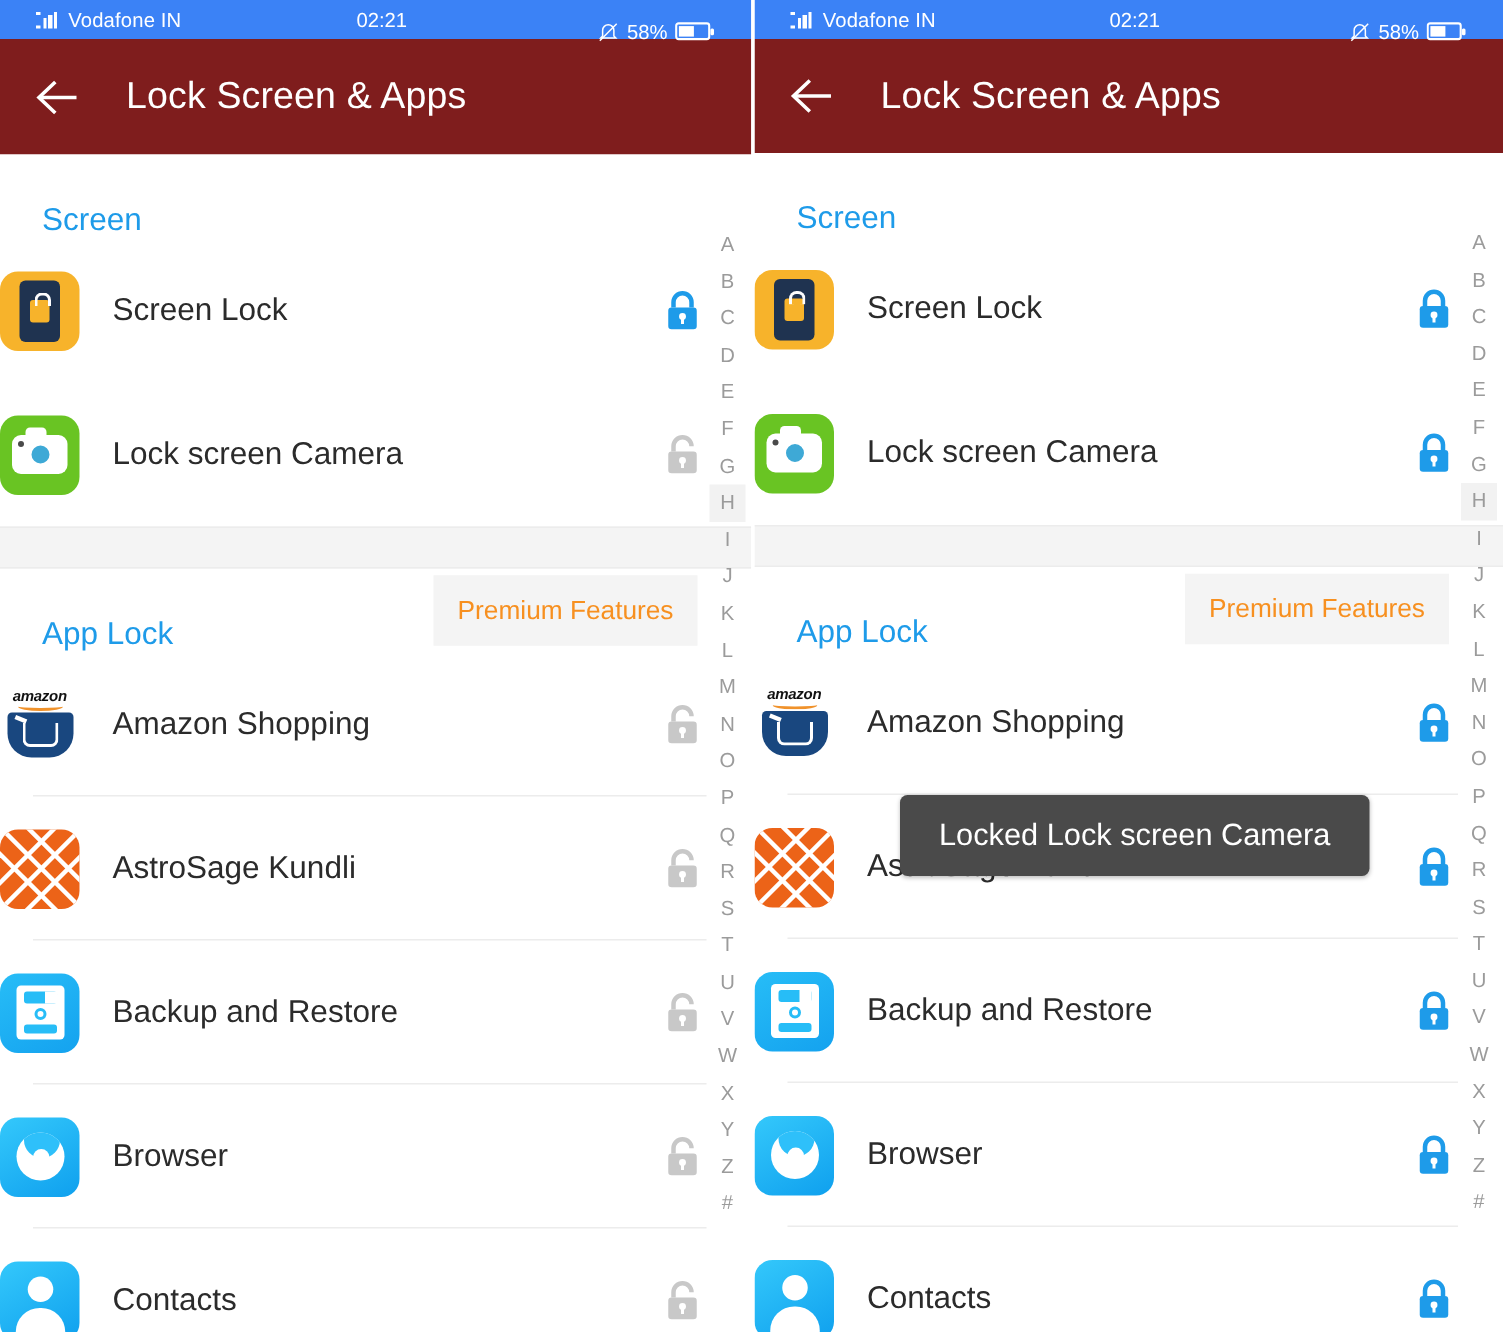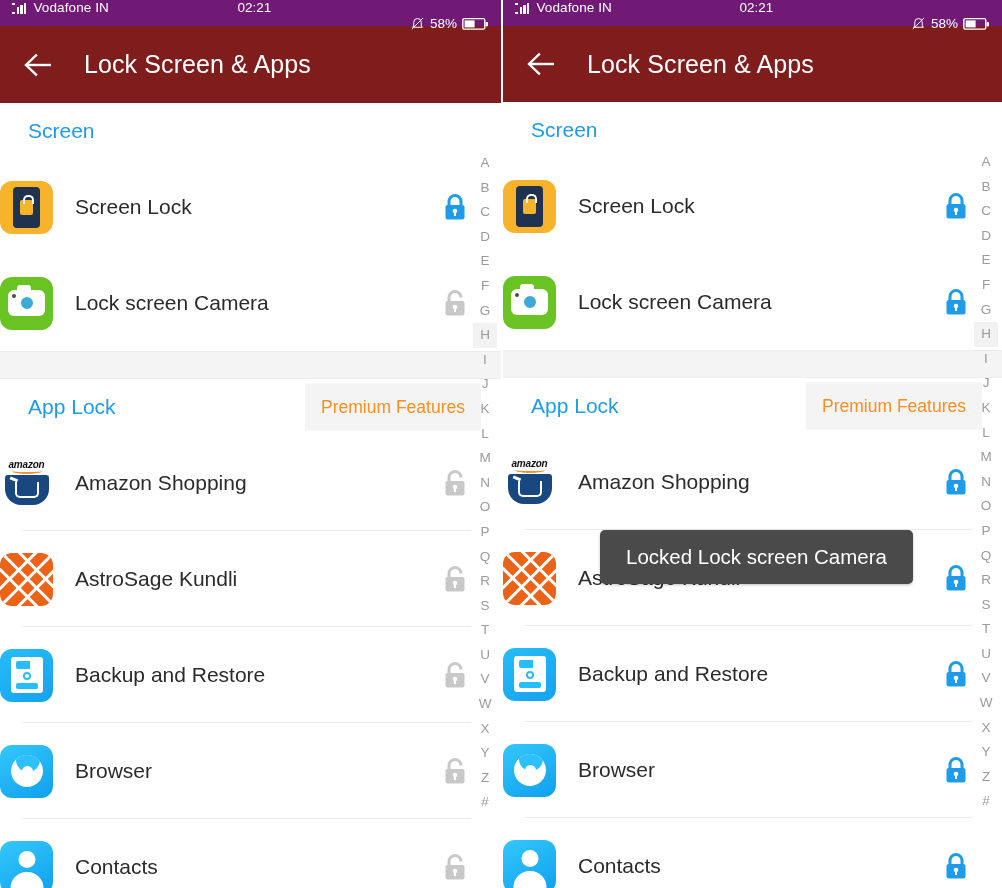--- a/index.html
+++ b/index.html
@@ -7,23 +7,23 @@
     width:1002px; height:888px; overflow:hidden;
     background:#ffffff;
     font-family:"Liberation Sans", sans-serif;
   }
   .screens{ display:flex; width:1002px; height:888px; }
   .panel{ position:relative; width:501px; height:888px; background:#fff; overflow:hidden; }
   .panel.right{ border-left:2px solid #ffffff; }
 
   
   .statusbar{
-    height:26px; background:#701a75; color:#fff;
-    display:flex; align-items:flex-start; position:relative;
-    font-size:13.5px; padding:0 12px;
+    height:26px; background:#3b82f6; color:#fff;
+    display:flex; align-items:center; position:relative;
+    font-size:13.5px; padding:0 24px;
   }
   .sb-left{ display:flex; align-items:center; gap:4px; }
   .sb-carrier{ font-size:13.5px; letter-spacing:.1px; }
   .sb-clock{
     position:absolute; left:8px; right:0; text-align:center;
     font-size:13.5px; pointer-events:none;
   }
   .sb-right{ margin-left:auto; display:flex; align-items:center; gap:5px;margin-top:16px; }
   .sb-batt-text{ font-size:13.5px; }
   .signal{ display:flex; align-items:flex-end; gap:1px; height:12px; }
@@ -41,26 +41,26 @@
     display:flex; align-items:center; padding-left:22px; gap:28px;
   }
   .appbar.right-shift{ height:76px; }
   .back-btn{ width:34px; height:34px; display:flex; align-items:center; justify-content:center; cursor:pointer; }
   .appbar-title{ font-size:25px; font-weight:400; letter-spacing:.1px; }
 
   
   .content{ position:relative; background:#fff; height:785px; }
 
   .section-head{
-    position:relative; display:flex; align-items:center;
+    position:relative; display:flex; align-items:flex-end;
     height:56px; padding:0 0 0 28px;
   }
   .section-title{ color:#1e9be9; font-size:21px; }
   .premium-badge{
-    position:absolute; right:20px; top:50%; transform:translateY(-50%);
+    position:absolute; right:36px; top:50%; transform:translateY(-50%);
     background:#f4f4f4; color:#f79020; font-size:17.5px;
     padding:13px 16px; cursor:pointer; white-space:nowrap;
   }
 
   .row{
     position:relative; display:flex; align-items:center;
     height:96px; padding-right:30px; cursor:pointer;
   }
   .row.divider:after{
     content:""; position:absolute; left:22px; right:30px; bottom:0;

